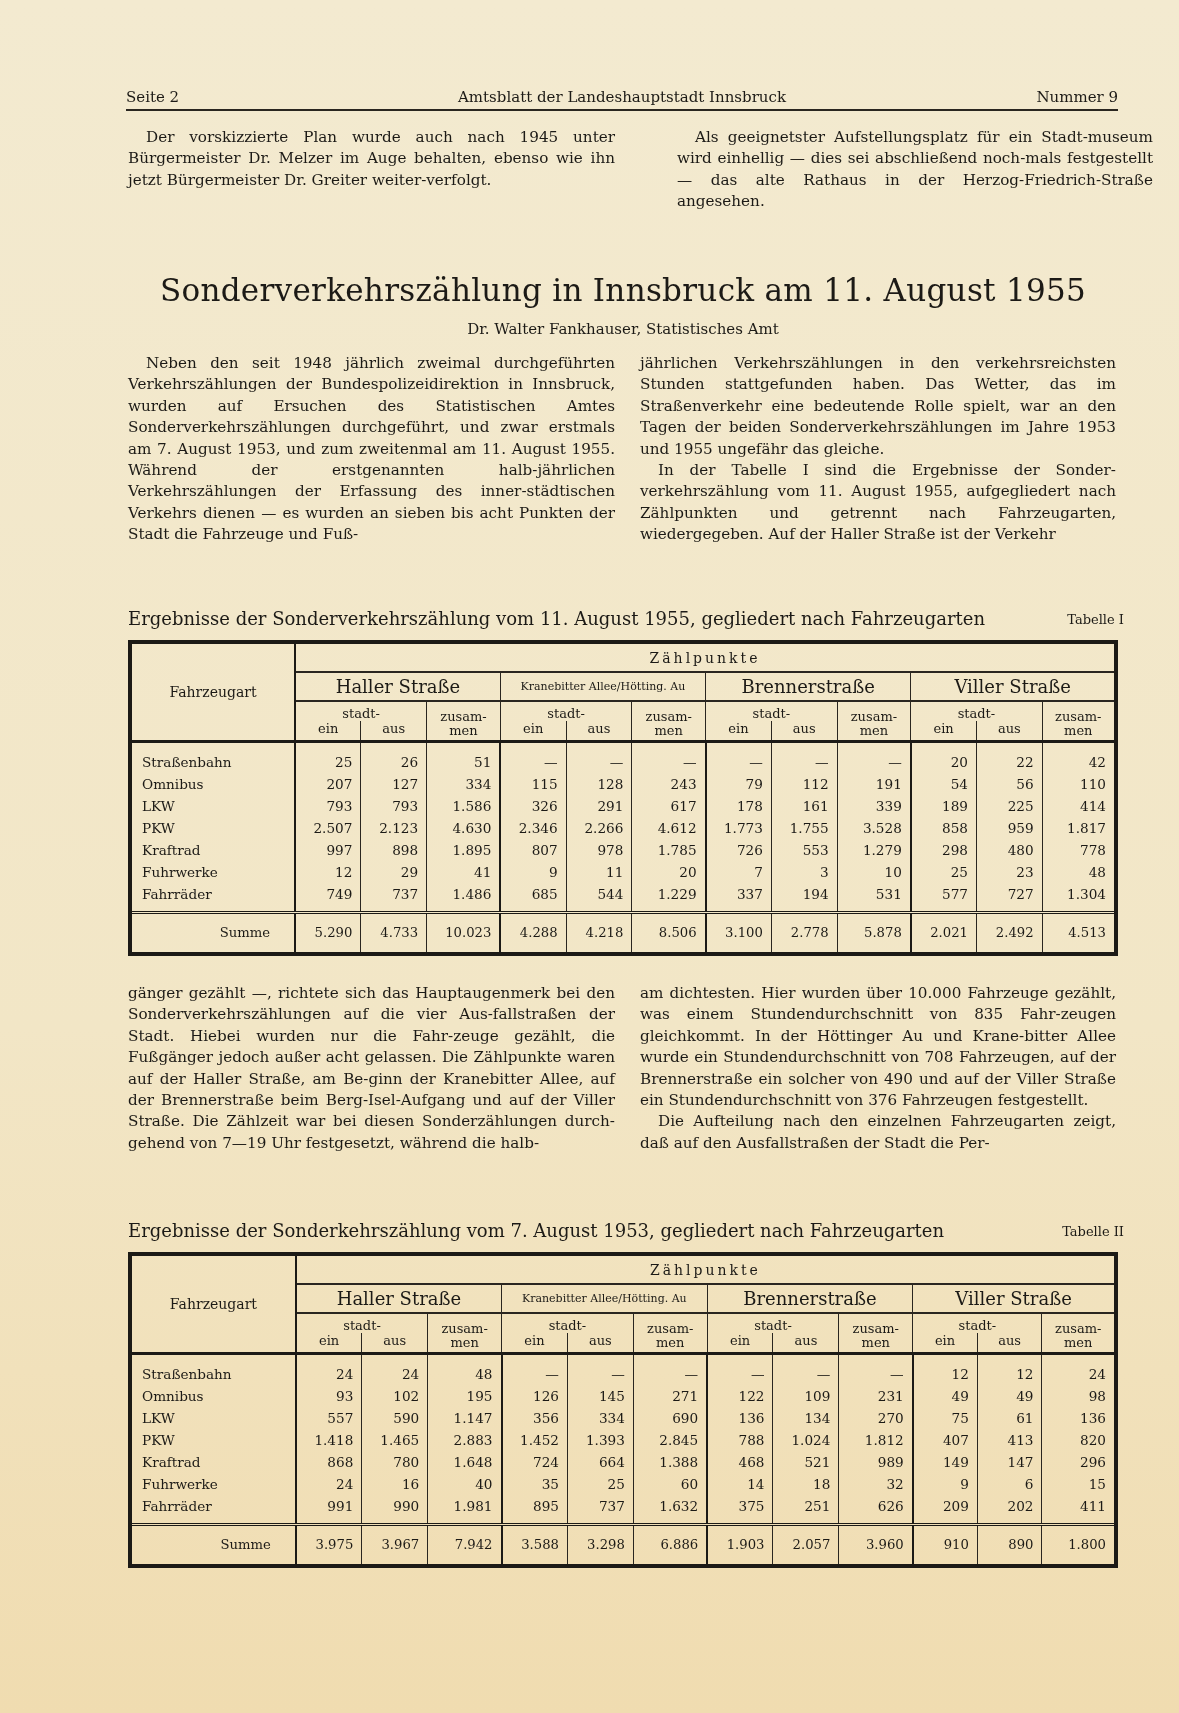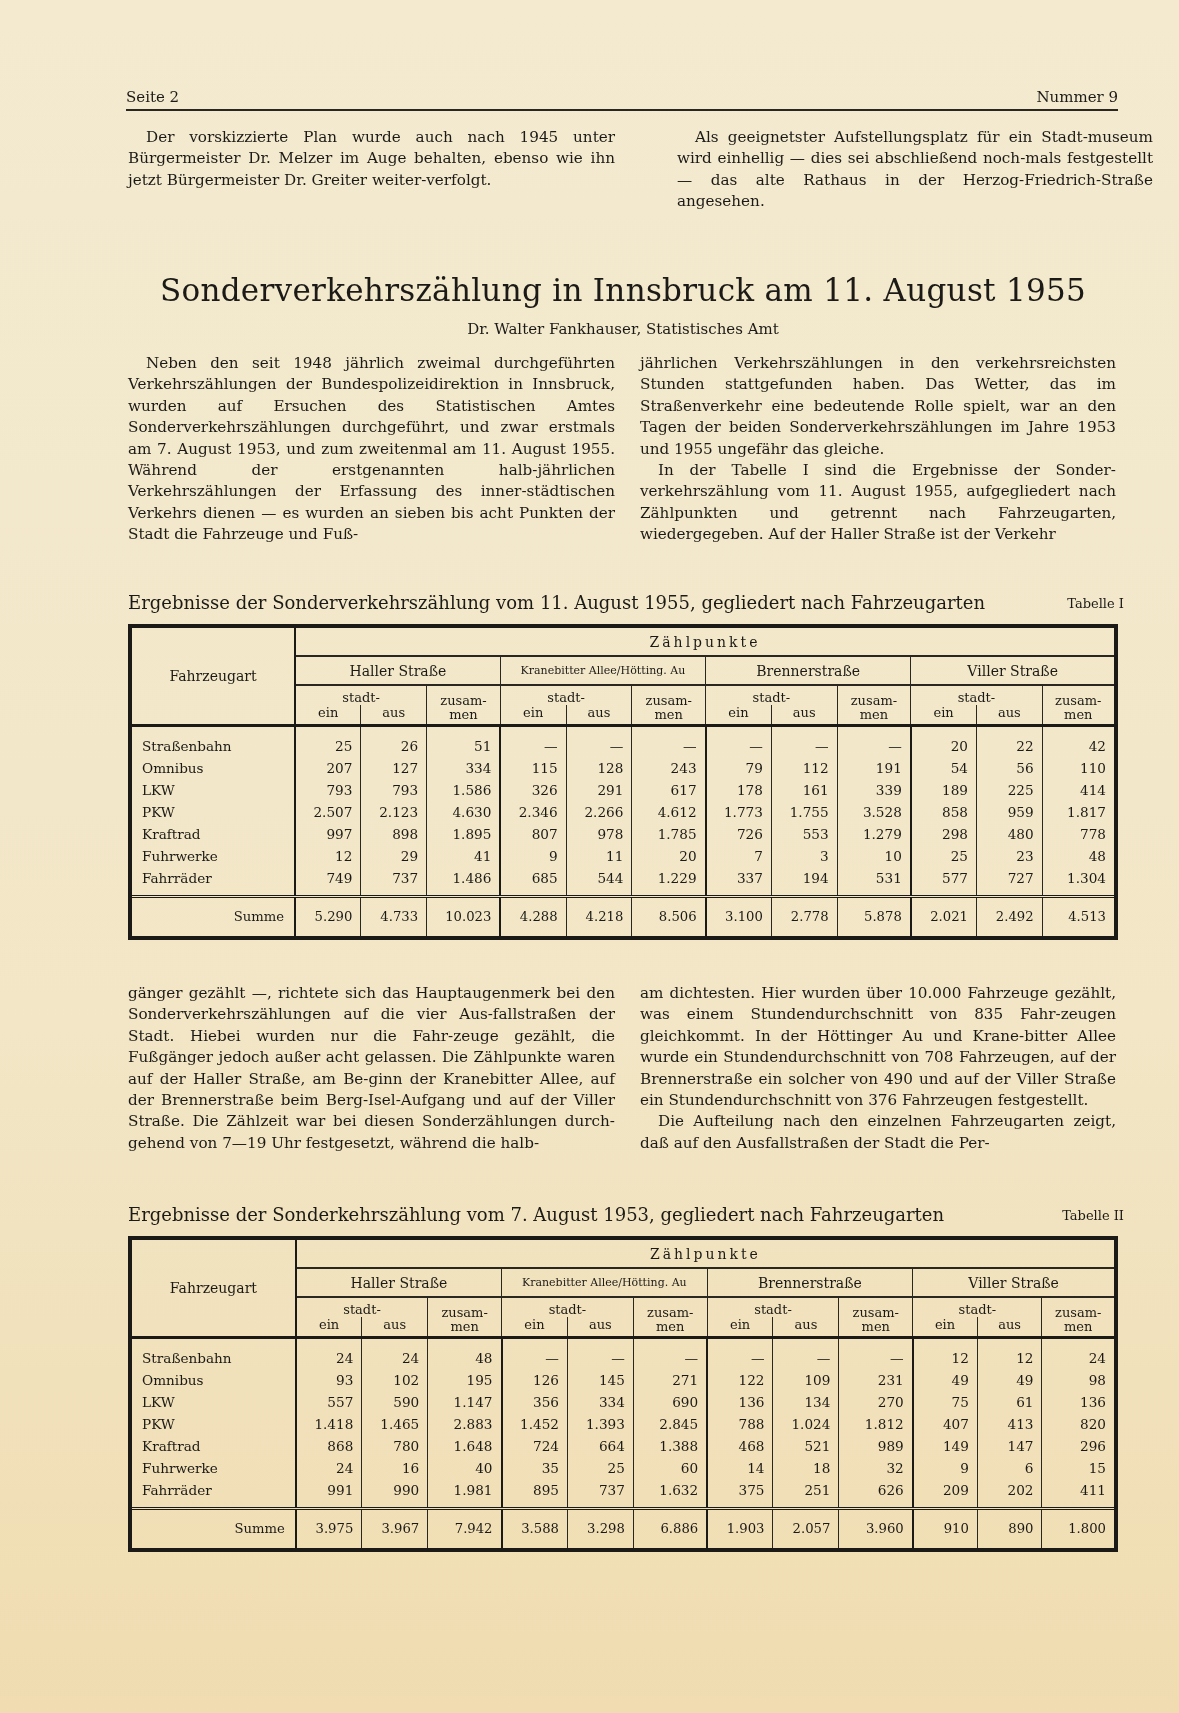--- a/index.html
+++ b/index.html
@@ -30,59 +30,60 @@
   .title {
     position: absolute; left: 128px; width: 990px; top: 272px; text-align: center;
     font-size: 31px; letter-spacing: 0.3px;
   }
   .byline {
     position: absolute; left: 128px; width: 990px; top: 320px; text-align: center;
     font-size: 15px;
   }
 
   
-  .table-block { position: absolute; left: 128px; width: 996px; }
+  .table-block { position: absolute; left: 128px; width: 996px; margin-top: 16px; }
   .table-caption {
     position: relative; height: 26px; font-size: 18px;
   }
   .table-caption .label { position: absolute; right: 0; top: 4px; font-size: 13px; }
   table.stats {
     margin-top: 6px;
     width: 990px; border-collapse: collapse;
     border-top: 4px solid #1c1a16; border-bottom: 4px solid #1c1a16;
     border-left: 4px solid #1c1a16; border-right: 4px solid #1c1a16;
     font-size: 13.6px;
   }
   table.stats th, table.stats td { padding: 0 8px; }
   table.stats th { font-weight: normal; font-size: 13px; text-align: center; border: 1px solid #2a2620; }
   table.stats th.zp { letter-spacing: 3px; font-size: 14px; height: 27px; border-bottom: 2px solid #2a2620; }
-  table.stats th.road { height: 27px; font-size: 14px; border-bottom: 2px solid #2a2620; }
+  table.stats th.road { height: 27px; font-size: 18px; border-bottom: 2px solid #2a2620; }
   table.stats th.road.small { font-size: 11px; }
   table.stats th.sub { height: 36px; line-height: 14px; vertical-align: bottom; padding-bottom: 2px; border-bottom: 3px solid #1c1a16; }
   table.stats th.stadt { border-bottom: none; height: 18px; vertical-align: bottom; padding-bottom: 0; }
   table.stats th.einaus { border-top: none; height: 18px; vertical-align: top; line-height: 16px; border-bottom: 3px solid #1c1a16; padding-left: 8px; }
   table.stats th.fa { font-size: 14px; border-right: 2px solid #1c1a16; border-bottom: 3px solid #1c1a16; text-align: center; }
   table.stats td { text-align: right; border-left: 1px solid #2a2620; height: 22px; line-height: 22px; white-space: nowrap; }
   table.stats td.name { text-align: left; padding-left: 10px; border-left: none; border-right: 2px solid #1c1a16; }
   table.stats td.grp { border-left: 2px solid #1c1a16; }
   table.stats tr.first td { padding-top: 8px; }
   table.stats tr.lastrow td { padding-bottom: 6px; }
   table.stats tr.sum td { border-top: 3px double #1c1a16; height: 38px; font-size: 13.2px; }
-  table.stats tr.sum td.name { text-align: right; padding-right: 10px; }
+  table.stats tr.sum td.name { text-align: right; padding-right: 24px; }
   col.c-name { width: 172px; }
   col.c-num { width: 67px; }
   col.c-wide { width: 75px; }
 </style>
 </head>
 <body>
 
 <div class="page">
 
   <div class="running-header">
     <span>Seite 2</span>
+    <span class="center">Amtsblatt der Landeshauptstadt Innsbruck</span>
     <span>Nummer 9</span>
   </div>
   <div class="header-rule"></div>
 
   <div class="col col-left" style="top:127px;">
     <p class="indent last">Der vorskizzierte Plan wurde auch nach 1945 unter Bürgermeister Dr. Melzer im Auge behalten, ebenso wie ihn jetzt Bürgermeister Dr. Greiter weiter-verfolgt.</p>
   </div>
   <div class="col col-right" style="top:127px;margin-left:37px;">
     <p class="indent last">Als geeignetster Aufstellungsplatz für ein Stadt-museum wird einhellig — dies sei abschließend noch-mals festgestellt — das alte Rathaus in der Herzog-Friedrich-Straße angesehen.</p>
   </div>

